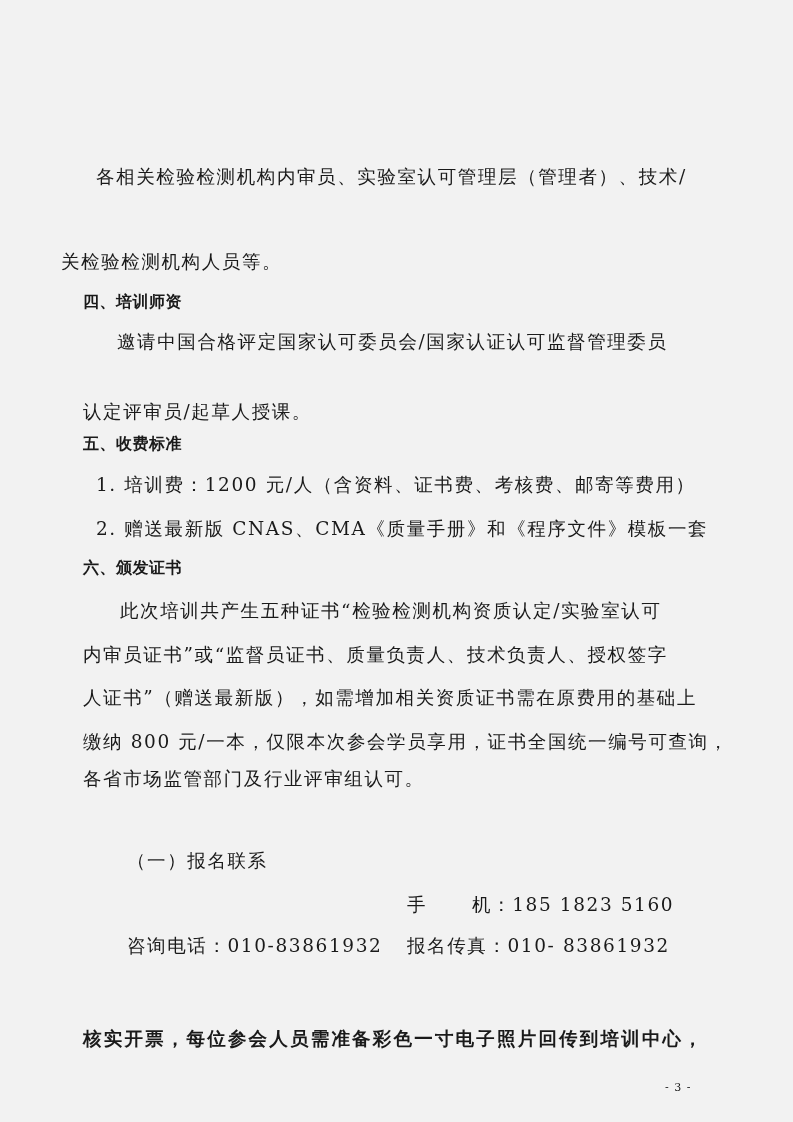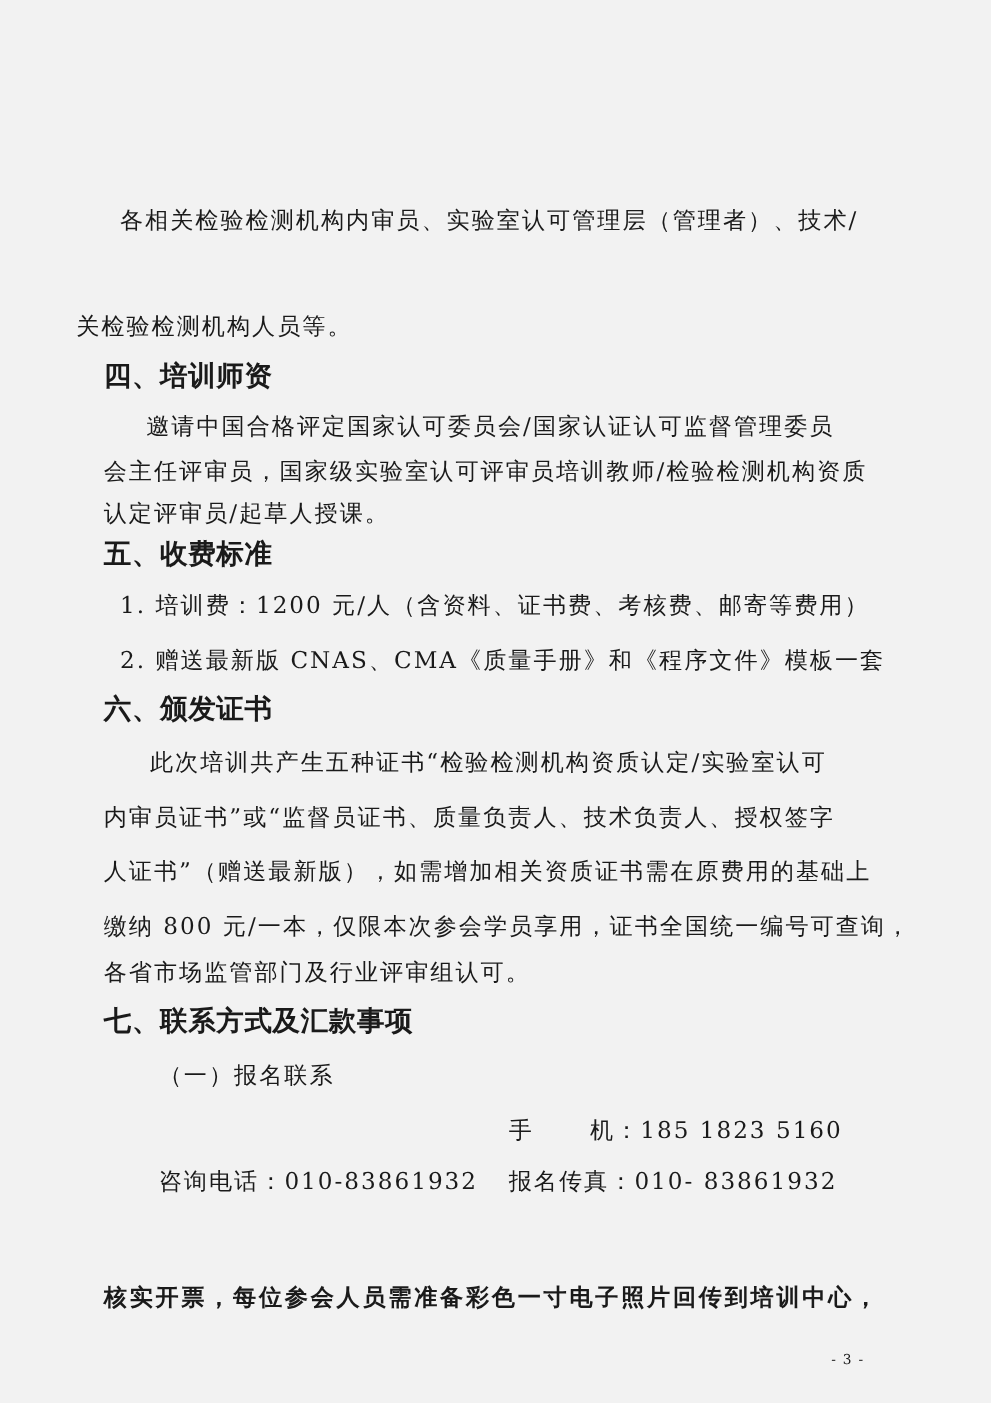--- a/index.html
+++ b/index.html
@@ -25,21 +25,21 @@
     .line {
       position: absolute;
       white-space: nowrap;
       font-size: 18.5px;
       letter-spacing: 1.6px;
       line-height: 24px;
     }
     .heading {
       font-family: "DejaVu Sans", "Liberation Sans", sans-serif;
       font-weight: bold;
-      font-size: 22px;
+      font-size: 16px;
       letter-spacing: 0.5px;
     }
     .note {
       font-family: "DejaVu Sans", "Liberation Sans", sans-serif;
       font-weight: bold;
       font-size: 18.5px;
       letter-spacing: 2.2px;
     }
     .page-number {
       position: absolute;
@@ -62,35 +62,33 @@
 </head>
 <body>
 
 <div class="page">
 
   <div class="line" style="left:96px; top:122px;">各相关检验检测机构内审员、实验室认可管理层（管理者）、技术/</div>
   <div class="line" style="left:61px; top:207px;">关检验检测机构人员等。</div>
 
   <div class="line heading" style="left:83px; top:247px;">四、培训师资</div>
   <div class="line" style="left:117px; top:287px;">邀请中国合格评定国家认可委员会/国家认证认可监督管理委员</div>
-  <div class="line" style="left:83px; top:323px;">会主任评审员，国家级实验室认可评审员培训教师/检验检测机构资质</div>
   <div class="line" style="left:83px; top:357px;">认定评审员/起草人授课。</div>
 
   <div class="line heading" style="left:83px; top:389px;">五、收费标准</div>
   <div class="line" style="left:96px; top:430px;">1. 培训费：1200 元/人（含资料、证书费、考核费、邮寄等费用）</div>
   <div class="line" style="left:96px; top:474px;">2. 赠送最新版 CNAS、CMA《质量手册》和《程序文件》模板一套</div>
 
   <div class="line heading" style="left:83px; top:513px;">六、颁发证书</div>
   <div class="line" style="left:120px; top:556px;">此次培训共产生五种证书“检验检测机构资质认定/实验室认可</div>
   <div class="line" style="left:83px; top:600px;">内审员证书”或“监督员证书、质量负责人、技术负责人、授权签字</div>
   <div class="line" style="left:83px; top:643px;">人证书”（赠送最新版），如需增加相关资质证书需在原费用的基础上</div>
   <div class="line" style="left:83px; top:687px;">缴纳 800 元/一本，仅限本次参会学员享用，证书全国统一编号可查询，</div>
   <div class="line" style="left:83px; top:724px;">各省市场监管部门及行业评审组认可。</div>
 
-  <div class="line heading" style="left:83px; top:763px;">七、联系方式及汇款事项</div>
   <div class="line" style="left:127px; top:806px;">（一）报名联系</div>
 
   <div class="line contact-right" style="top:850px;">
     <span style="white-space:pre;">手      机：</span><span>185 1823 5160</span>
   </div>
 
   <div class="line contact-left" style="top:891px;">
     <span>咨询电话：</span><span>010-83861932</span>
   </div>
   <div class="line contact-right" style="top:891px;">

